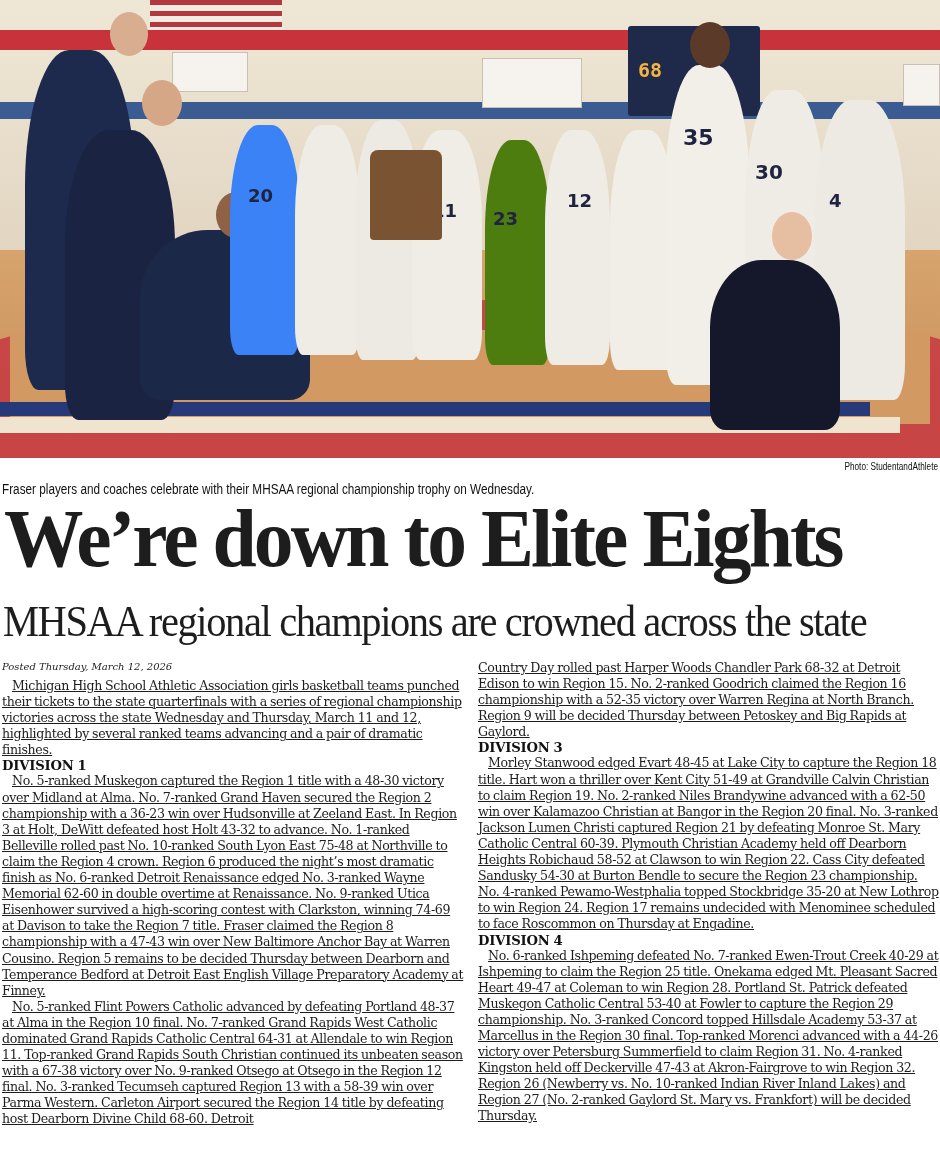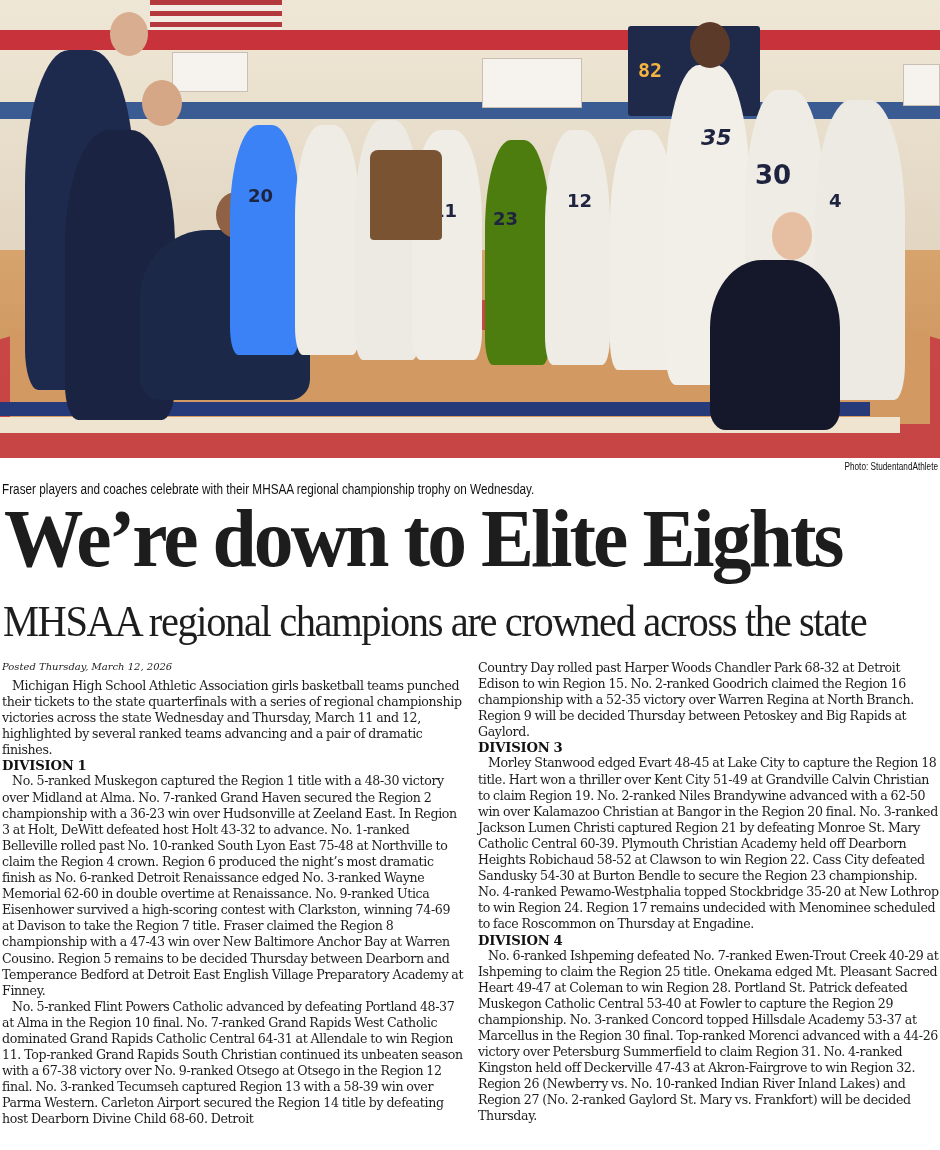--- a/index.html
+++ b/index.html
@@ -68,40 +68,40 @@
     position: absolute; left: 2px; top: 661px; font-family: "DejaVu Serif", serif;
     font-style: italic; font-size: 10px; color: #222; white-space: nowrap;
   }
   .column {
     position: absolute; top: 676px; width: 462px;
     font-family: "DejaVu Serif", serif; font-size: 12.6px; line-height: 16.1px; color: #1d1d1d;
     text-align: left; letter-spacing: -0.35px; word-spacing: -0.5px;
   }
   .col-left { left: 2px; top: 678px; }
   .col-right { left: 478px; top: 660px; }
-  .column p { text-indent: 10px; }
+  .column p { text-indent: 10px; text-decoration: underline; }
   .column p.cont { text-indent: 0; }
   .column h3 {
     font-family: "DejaVu Serif", serif; font-weight: bold; font-size: 13.2px;
     line-height: 15px; letter-spacing: -0.2px; color: #111;
   }
 </style>
 </head>
 <body>
 
 <div class="photo">
   <div class="wall"></div>
   <div class="flag"></div>
   <div class="red-band"></div>
   <div class="blue-band"></div>
   <div class="banner" style="left:482px; top:58px; width:100px; height:50px;"></div>
   <div class="banner" style="left:903px; top:64px; width:37px; height:42px;"></div>
   <div class="banner" style="left:172px; top:52px; width:76px; height:40px;"></div>
   <div class="scoreboard">
-    <div class="digits">82</div>
+    <div class="digits">68</div>
   </div>
   <div class="floor"></div>
   <div class="court-red"></div>
   <div class="court-inner"></div>
   <div class="court-blue"></div>
   <div class="court-cream"></div>
 
   <div class="group">
 
     <div class="person" style="left:5px; top:20px; width:110px; height:340px; background:#1d2a4e;"></div>
@@ -122,25 +122,25 @@
     <div class="person" style="left:465px; top:110px; width:65px; height:225px; background:#4d7c0f;">
         <span class="jersey-num" style="left:8px; top:68px;">23</span>
       </div>
     <div class="person" style="left:525px; top:100px; width:65px; height:235px; background:#efebe5;">
         <span class="jersey-num" style="left:22px; top:60px;">12</span>
       </div>
     <div class="person" style="left:590px; top:100px; width:65px; height:240px; background:#f1ede7;">
         <span class="jersey-num" style="left:15px; top:55px;margin-left:44px;">25</span>
       </div>
     <div class="person" style="left:645px; top:35px; width:85px; height:320px; background:#f2eee8;">
-        <span class="jersey-num" style="left:36px; top:60px; font-size:22px;font-style:italic;">35</span>
+        <span class="jersey-num" style="left:18px; top:60px; font-size:22px;">35</span>
       </div>
     <div class="head" style="left:670px; top:-8px; width:40px; height:46px; background:#5b3a2a;"></div>
     <div class="person" style="left:725px; top:60px; width:80px; height:300px; background:#efebe5;">
-        <span class="jersey-num" style="left:10px; top:70px; font-size:26px;">30</span>
+        <span class="jersey-num" style="left:10px; top:70px; font-size:20px;">30</span>
       </div>
     <div class="person" style="left:795px; top:70px; width:90px; height:300px; background:#edeae4;">
         <span class="jersey-num" style="left:14px; top:90px;">4</span>
       </div>
     <div class="person" style="left:690px; top:230px; width:130px; height:170px; background:#15182a;"></div>
     <div class="head" style="left:752px; top:182px; width:40px; height:48px; background:#e6bfa2;"></div>
 
     <div class="person" style="left:350px; top:120px; width:72px; height:90px; background:#7a5432; border-radius:8px 8px 4px 4px;"></div>
   </div>
 </div>

